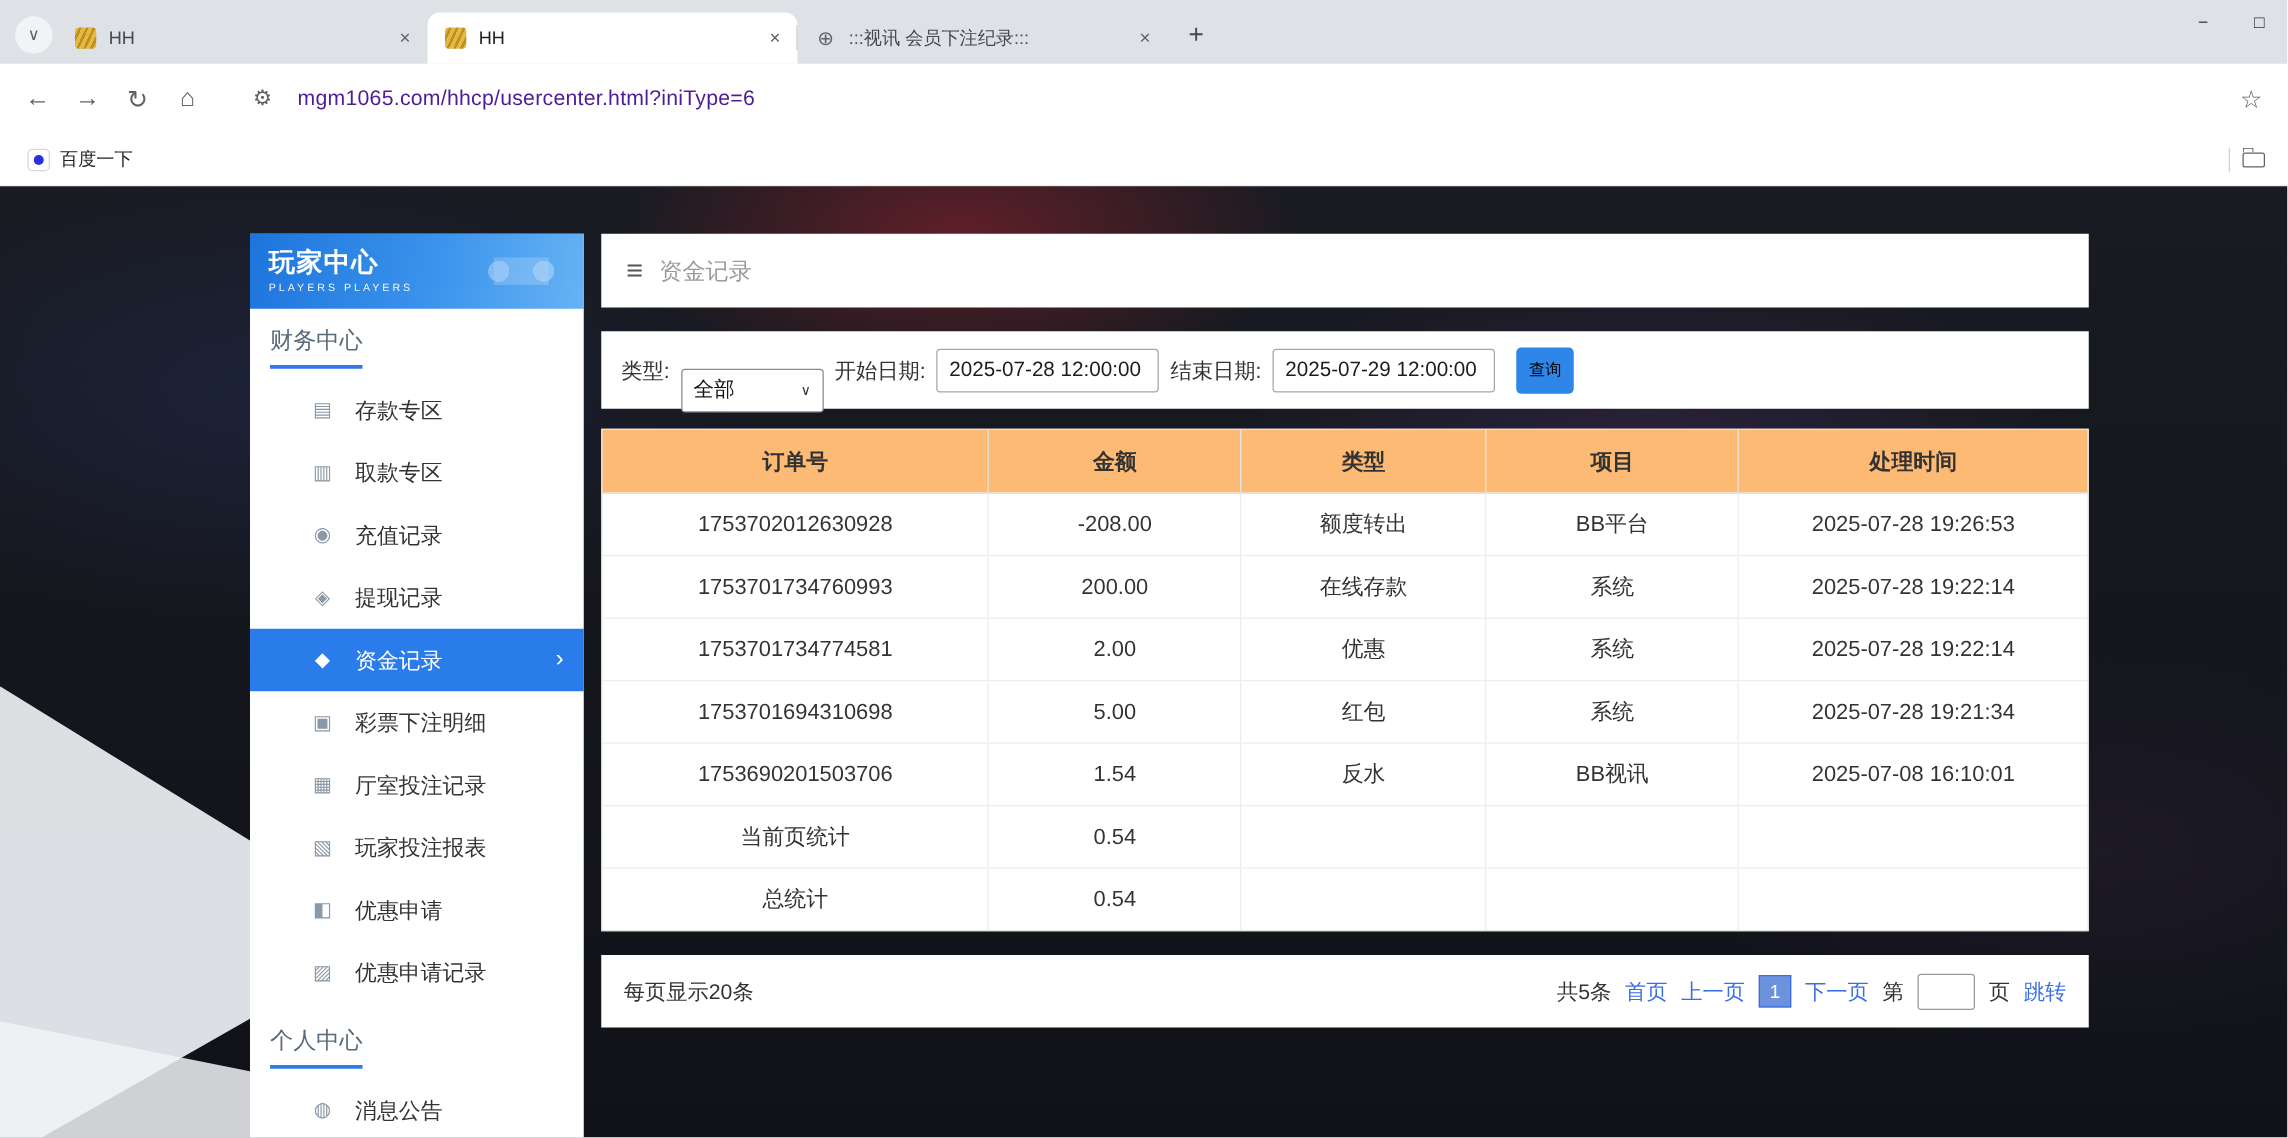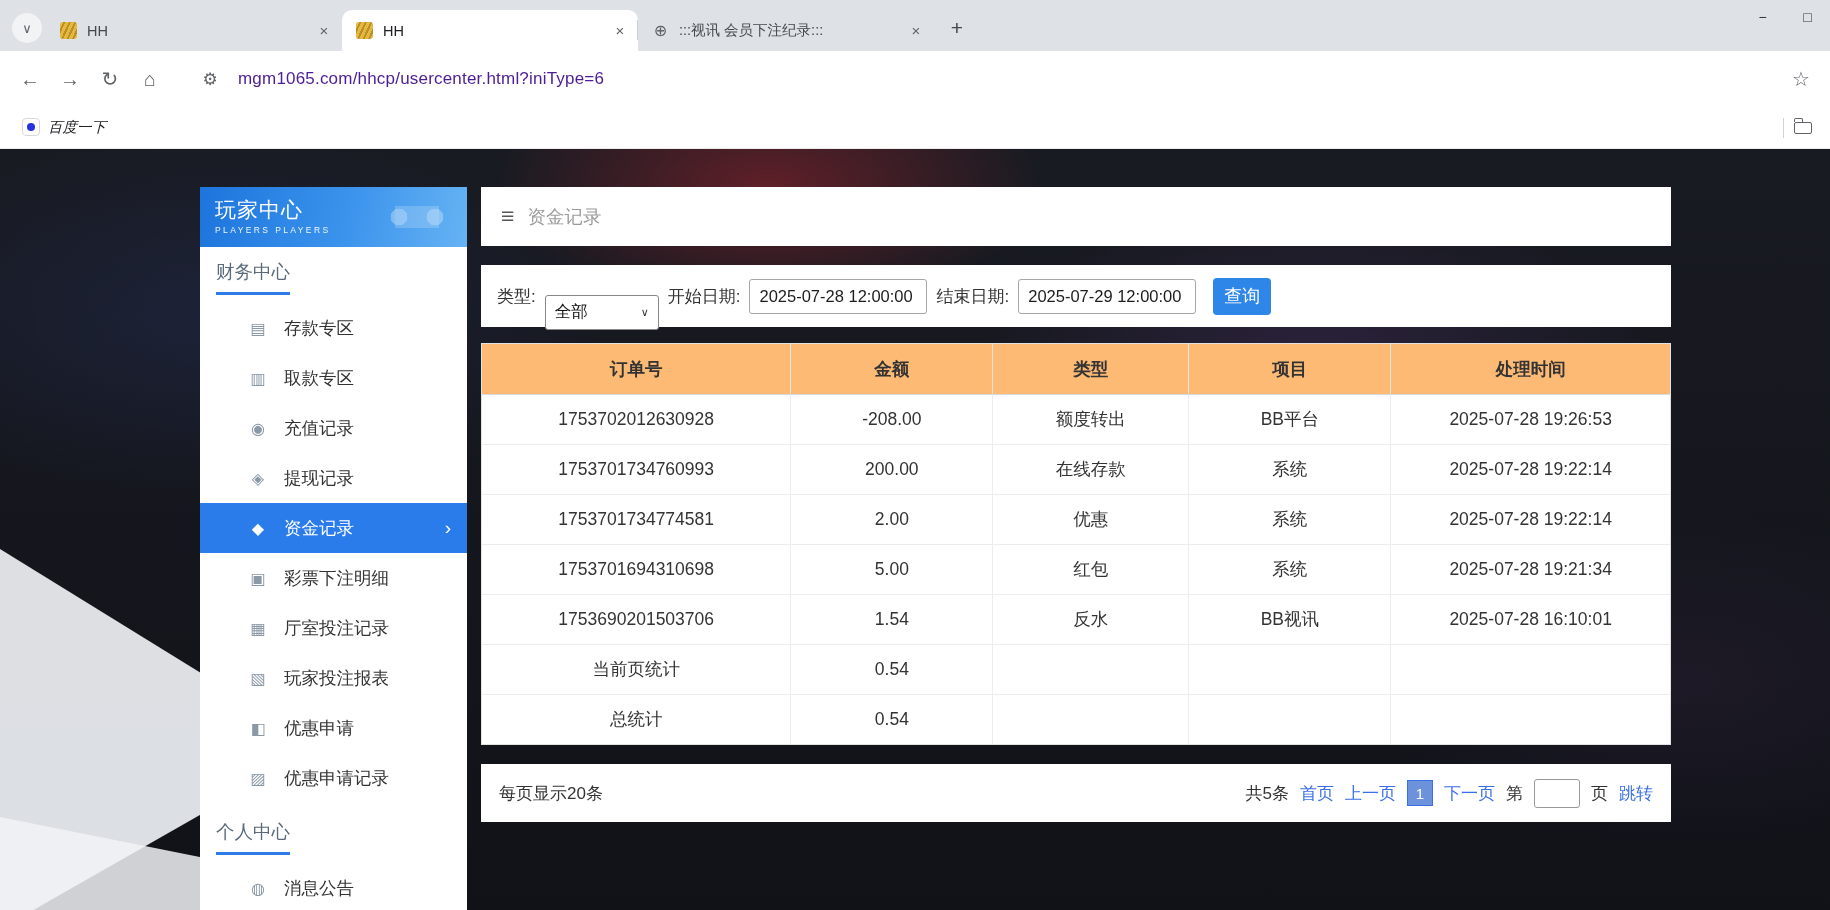--- a/index.html
+++ b/index.html
@@ -27,21 +27,21 @@
 
   .navbar { height:56px; background:#fff; display:flex; align-items:center; padding:0 12px; gap:4px; }
   .nav-icon { width:36px; height:36px; border-radius:50%; display:flex; align-items:center; justify-content:center;
     font-size:20px; color:#5f6368; }
   .site-info { width:32px; height:32px; font-size:17px; color:#5f6368; display:flex; align-items:center; justify-content:center;
     margin-left:22px; }
   .url-text { font-size:17px; color:#4c1d95; margin-left:8px; flex:1; letter-spacing:.2px; }
   .star-icon { width:34px; height:34px; display:flex; align-items:center; justify-content:center; color:#5f6368; font-size:20px; }
 
   .bookmarks { height:42px; background:#fff; display:flex; align-items:center; padding:0 14px; border-bottom:1px solid #ececec; }
-  .bm-item { display:flex; align-items:flex-start; gap:8px; font-size:14.5px; color:#202124; padding:4px 8px; border-radius:6px;font-style:italic; }
+  .bm-item { display:flex; align-items:center; gap:8px; font-size:14.5px; color:#202124; padding:4px 8px; border-radius:6px; }
   .bm-fav { width:18px; height:18px; border-radius:4px; border:1px solid #d8d8d8; background:#fff; position:relative; }
   .bm-fav::after { content:""; position:absolute; left:4px; top:4px; width:8px; height:8px; border-radius:50%; background:#2731dd; }
   .bm-spacer { flex:1; }
   .bm-sep { width:1px; height:20px; background:#d0d0d0; margin-right:10px; }
   .folder-icon { width:18px; height:12px; border:1.6px solid #5f6368; border-radius:2px; position:relative; margin-right:4px; }
   .folder-icon::before { content:""; position:absolute; left:-1px; top:-5px; width:7px; height:3px; border:1.6px solid #5f6368;
     border-bottom:none; border-radius:2px 2px 0 0; }
 
   
   .page { position:relative; height:761px; overflow:hidden;
@@ -53,21 +53,21 @@
       linear-gradient(#191b22,#101218); }
   .bg-shape { position:absolute; left:0; top:400px; width:320px; height:380px; background:#e8eaee; opacity:.95;
     clip-path:polygon(0 0, 100% 52%, 0 100%); }
   .bg-shape2 { position:absolute; left:0; top:620px; width:560px; height:160px; background:#f2f3f6; opacity:.85;
     clip-path:polygon(0 30%, 100% 100%, 0 100%); }
 
   
   .sidebar { position:absolute; left:200px; top:38px; width:267px; height:900px; background:#fff; }
   .sb-header { height:60px; padding:9px 0 0 15px; position:relative; overflow:hidden;
     background:linear-gradient(100deg,#1d75dd 0%,#3b93ec 55%,#66b3f4 100%); color:#fff; }
-  .sb-title { font-size:21px; font-weight:400; letter-spacing:1px; }
+  .sb-title { font-size:21px; font-weight:700; letter-spacing:1px; }
   .sb-subtitle { font-size:8.5px; letter-spacing:2.4px; opacity:.92; margin-top:1px; }
   .gamepad { position:absolute; right:14px; top:6px; width:72px; height:48px; opacity:.55;
     background:
       radial-gradient(circle 14px at 18px 24px, rgba(255,255,255,.55) 60%, transparent 61%),
       radial-gradient(circle 14px at 54px 24px, rgba(255,255,255,.55) 60%, transparent 61%),
       linear-gradient(rgba(255,255,255,.35), rgba(255,255,255,.35));
     background-repeat:no-repeat;
     background-size:100% 100%, 100% 100%, 44px 22px;
     background-position:0 0, 0 0, 14px 13px;
     border-radius:10px; }
@@ -91,22 +91,22 @@
   .page-title { color:#9b9b9b; font-size:18.5px; }
 
   .card-filter { height:62px; display:flex; align-items:center; padding:0 16px; gap:9px;
     font-size:17px; color:#333; margin-bottom:16px; }
   .select-box { width:114px; height:35px; border:1px solid #888; border-radius:3px; background:#fff;
     display:flex; align-items:center; justify-content:space-between; padding:0 9px; font-size:16.5px; color:#111;margin-top:32px; }
   .select-arrow { font-size:11px; color:#333; }
   .date-input { width:178px; height:35px; border:1px solid #a7a7a7; border-radius:3px; padding:0 9px;
     font-size:16.5px; color:#1c1c1c; font-family:inherit; }
   .flabel { margin-left:0; }
-  .search-btn { width:58px; height:37px; margin-left:8px; background:#2e86e8; color:#ffffff; border:none;
-    border-radius:4px; font-size:18px; font-family:inherit; cursor:pointer; }
+  .search-btn { width:46px; height:37px; margin-left:8px; background:#2e86e8; color:#000000; border:none;
+    border-radius:4px; font-size:13px; font-family:inherit; cursor:pointer; }
 
   .card-table { border:1px solid #e2e2e2; margin-bottom:19px; }
   table { width:100%; border-collapse:collapse; table-layout:fixed; }
   th { height:50px; background:#fdba74; font-size:17.5px; font-weight:700; color:#333;
     border-bottom:1px solid #d9d9d9; border-left:1px solid #e2e2e2; text-align:center; }
   th:first-child { border-left:none; }
   td { height:50px; font-size:17.5px; color:#333; text-align:center;
     border-bottom:1px solid #ededed; border-left:1px solid #ededed; }
   td:first-child { border-left:none; }
   tr:last-child td { border-bottom:none; }
@@ -306,21 +306,21 @@
             <td>5.00</td>
             <td>红包</td>
             <td>系统</td>
             <td>2025-07-28 19:21:34</td>
           </tr>
           <tr>
             <td>1753690201503706</td>
             <td>1.54</td>
             <td>反水</td>
             <td>BB视讯</td>
-            <td>2025-07-28 16:10:01</td>
+            <td>2025-07-08 16:10:01</td>
           </tr>
           <tr>
             <td>当前页统计</td>
             <td>0.54</td>
             <td></td>
             <td></td>
             <td></td>
           </tr>
           <tr>
             <td>总统计</td>

